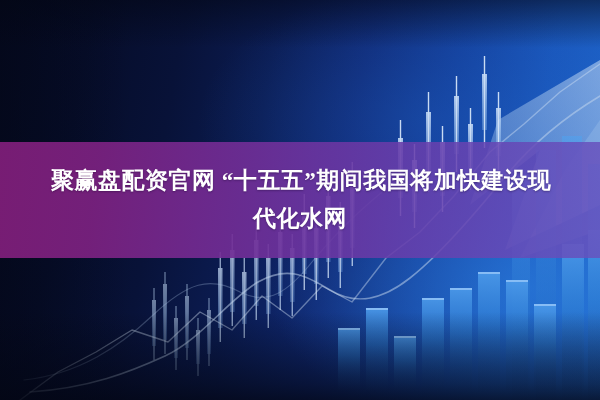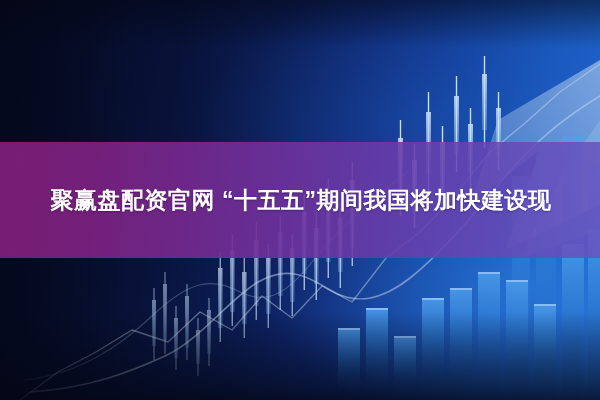--- a/index.html
+++ b/index.html
@@ -5,21 +5,21 @@
   html, body {
     margin: 0;
     padding: 0;
     background: #000;
   }
   #stage {
     position: relative;
     width: 600px;
     height: 400px;
     overflow: hidden;
-    font-family: Liberation Sans, sans-serif;
+    font-family: Liberation Serif, serif;
     background: #081029;
   }
 
   
   .bg-base {
     position: absolute;
     inset: 0;
     background:
       radial-gradient(125% 105% at 100% 55%, #2a74d8 0%, #1a57b6 16%, #12408f 32%, #0d2c६8 48%, #0a1c48 64%, #07122f 80%, #050b1f 100%);
   }
@@ -240,15 +240,16 @@
         <rect x="562" y="244" width="22" height="146" fill="url(#barGrad)"></rect>
         <rect x="588" y="230" width="16" height="160" fill="url(#barGrad)"></rect>
       </g>
     </svg>
   </div>
 
   <div class="bg-vignette"></div>
 
   <div class="title-band">
     <div class="title-line title-line-1">聚赢盘配资官网 “十五五”期间我国将加快建设现</div>
+    <div class="title-line title-line-2">代化水网</div>
   </div>
 
 </div>
 
 </body></html>

